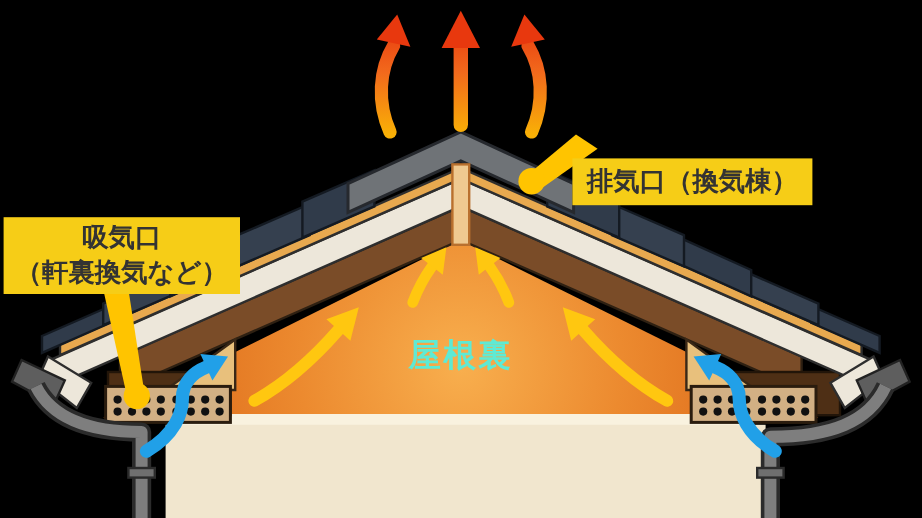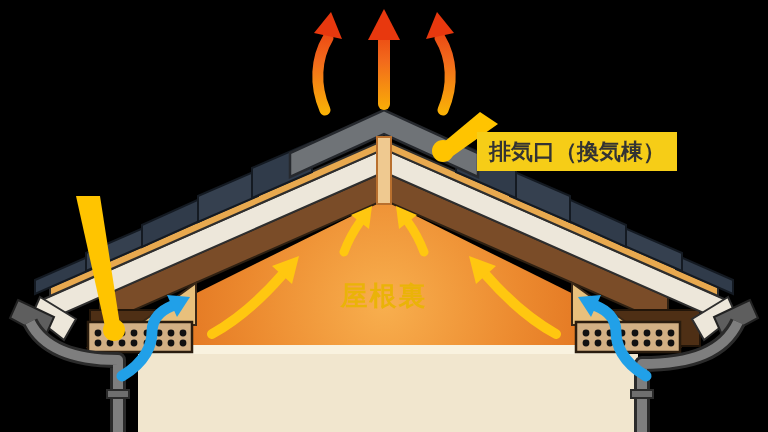--- a/index.html
+++ b/index.html
@@ -15,21 +15,21 @@
   .callout-intake {
     left:3px; top:133px; width:197px; height:64px;
     font-size:22px; line-height:29px; padding-top:3px;
   }
   .callout-exhaust {
     left:477px; top:84px; width:200px; height:39px;
     font-size:22px; line-height:39px;
   }
   .attic-label {
     position:absolute; left:300px; top:278px; width:168px;
-    color:#eab308; font-size:27px; font-weight:bold; text-align:center;
+    color:#5eead4; font-size:27px; font-weight:bold; text-align:center;
     letter-spacing:2px;
   }
 </style>
 </head>
 <body>
 
 <div class="stage">
 
 <svg width="768" height="432" viewBox="0 0 768 432">
   <defs>
@@ -173,20 +173,24 @@
   <g fill="#FFC400">
     <polygon points="76,196 100,196 120,325 106,331"></polygon>
     <circle cx="114" cy="330" r="11"></circle>
   </g>
   <g fill="#FFC400">
     <polygon points="480,112 498,124 450,158 438,147"></polygon>
     <circle cx="443" cy="151" r="11"></circle>
   </g>
 </svg>
 
+<div class="callout callout-intake">
+  <div>吸気口</div>
+  <div>（軒裏換気など）</div>
+</div>
 
 <div class="callout callout-exhaust">
   <span>排気口（換気棟）</span>
 </div>
 
 <div class="attic-label">
   <span>屋根裏</span>
 </div>
 
 </div>

